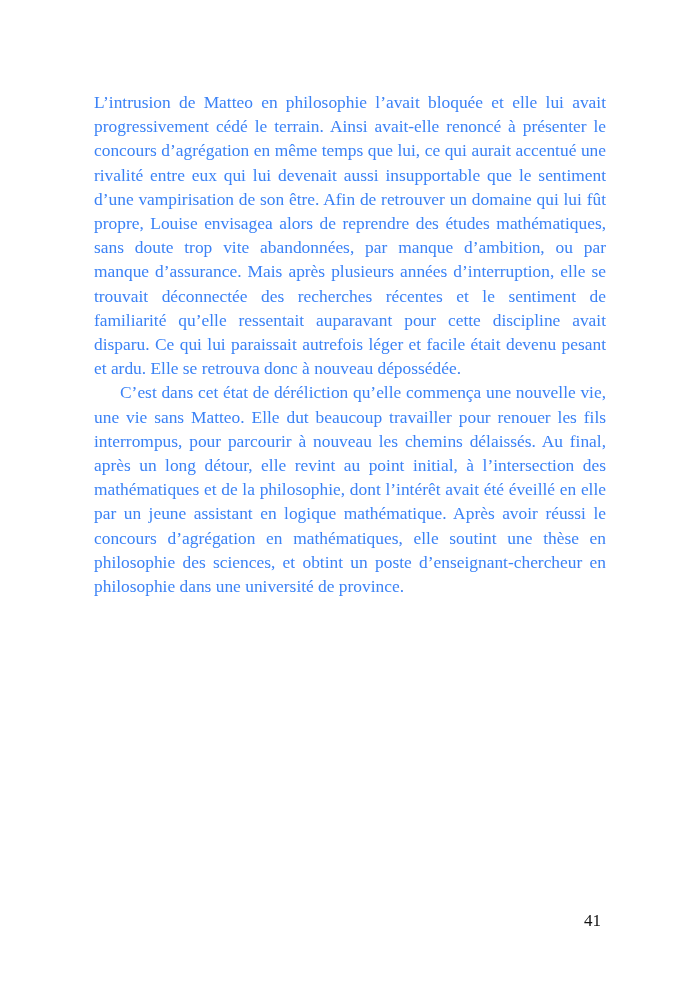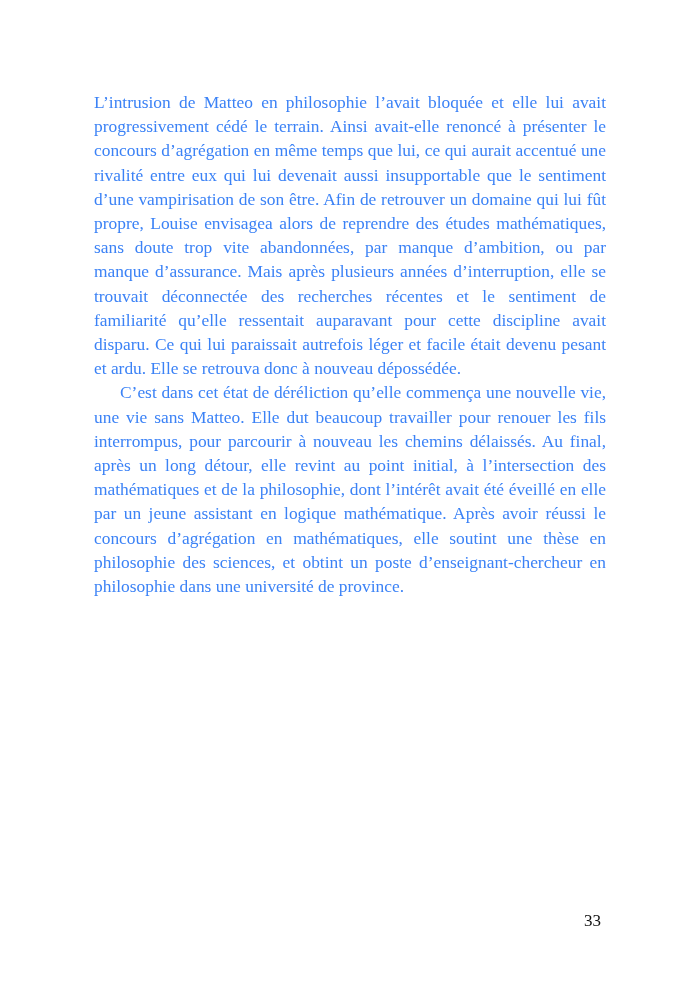--- a/index.html
+++ b/index.html
@@ -31,14 +31,14 @@
     }
   </style>
 </head>
 <body>
 
 <div class="page">
   <div class="text-block">
     <p>L’intrusion de Matteo en philosophie l’avait bloquée et elle lui avait progressivement cédé le terrain. Ainsi avait-elle renoncé à présenter le concours d’agrégation en même temps que lui, ce qui aurait accentué une rivalité entre eux qui lui devenait aussi insupportable que le sentiment d’une vampirisation de son être. Afin de retrouver un domaine qui lui fût propre, Louise envisagea alors de reprendre des études mathématiques, sans doute trop vite abandonnées, par manque d’ambition, ou par manque d’assurance. Mais après plusieurs années d’interruption, elle se trouvait déconnectée des recherches récentes et le sentiment de familiarité qu’elle ressentait auparavant pour cette discipline avait disparu. Ce qui lui paraissait autrefois léger et facile était devenu pesant et ardu. Elle se retrouva donc à nouveau dépossédée.</p>
     <p class="indent">C’est dans cet état de déréliction qu’elle commença une nouvelle vie, une vie sans Matteo. Elle dut beaucoup travailler pour renouer les fils interrompus, pour parcourir à nouveau les chemins délaissés. Au final, après un long détour, elle revint au point initial, à l’intersection des mathématiques et de la philosophie, dont l’intérêt avait été éveillé en elle par un jeune assistant en logique mathématique. Après avoir réussi le concours d’agrégation en mathématiques, elle soutint une thèse en philosophie des sciences, et obtint un poste d’enseignant-chercheur en philosophie dans une université de province.</p>
   </div>
-  <div class="page-number">33</div>
+  <div class="page-number">41</div>
 </div>
 
 </body></html>

